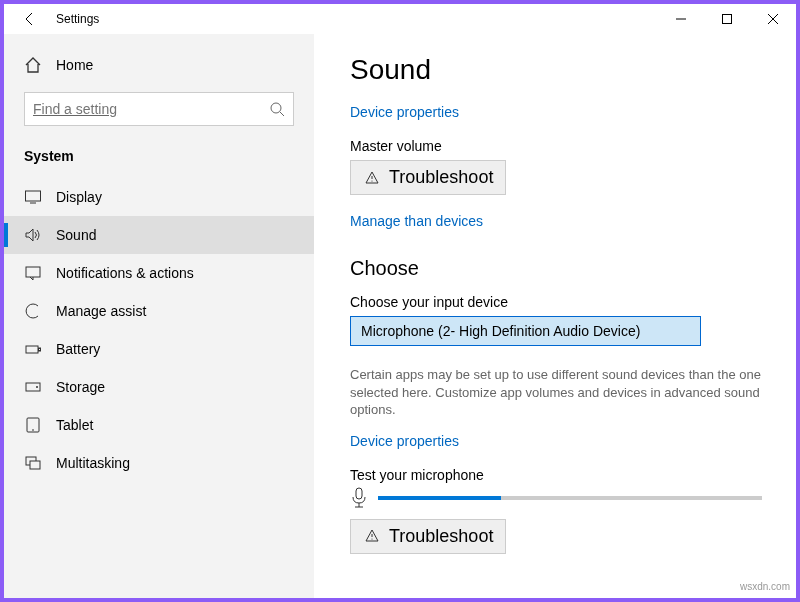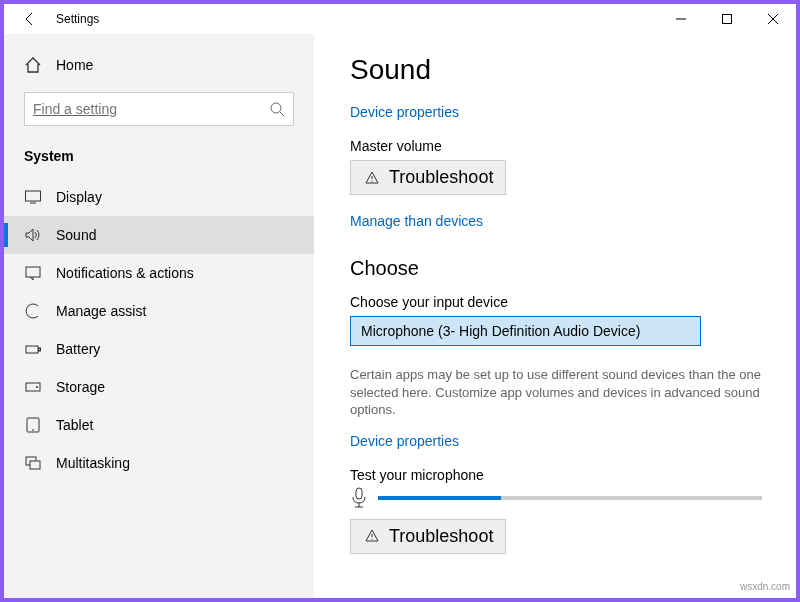--- a/index.html
+++ b/index.html
@@ -188,21 +188,21 @@
               <circle cx="7" cy="10" r="0.6" fill="#333"></circle>
             </svg>
           </span>
         <span>Troubleshoot</span>
       </button>
       <div style="margin-top:14px"><a class="link">Manage than devices</a></div>
 
       <h2>Choose</h2>
       <div class="label" style="">Choose your input device</div>
       <div class="dropdown">
-        <span>Microphone (3- High Definition Audio Device)</span>
+        <span>Microphone (2- High Definition Audio Device)</span>
       </div>
       <div class="help">Certain apps may be set up to use different sound devices than the one selected here. Customize app volumes and devices in advanced sound options.</div>
       <div style="margin-top:10px"><a class="link">Device properties</a></div>
       <div class="label">Test your microphone</div>
       <div class="microw">
         <span class="icon">
           <svg width="18" height="22" viewBox="0 0 18 22">
               <rect x="6" y="1" width="6" height="11" rx="3" stroke="#333" fill="none"></rect>
               <path d="M3 10 Q3 16 9 16 Q15 16 15 10" stroke="#333" fill="none"></path>
               <line x1="9" y1="16" x2="9" y2="20" stroke="#333"></line>

